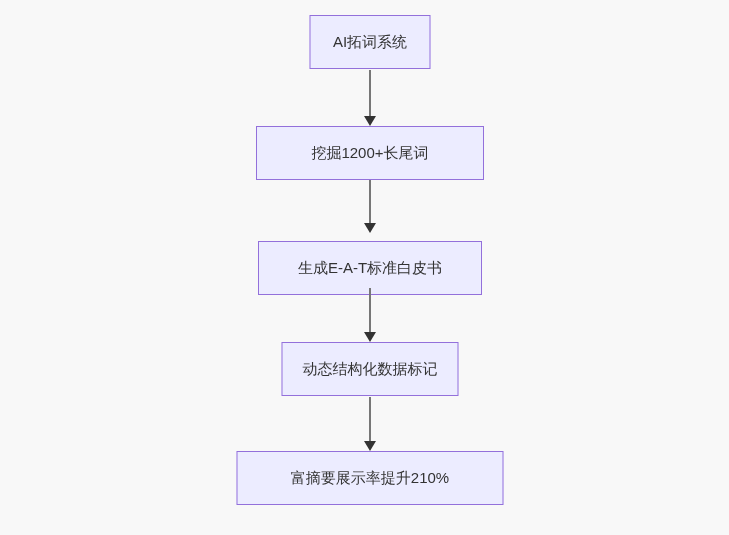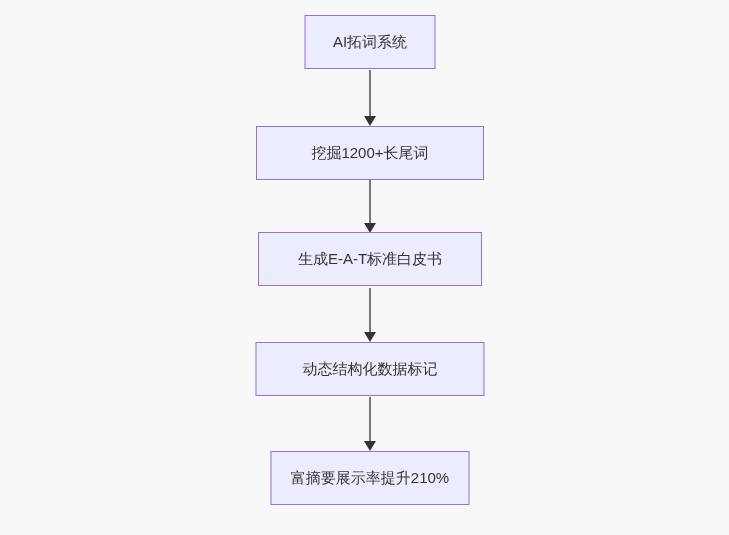--- a/index.html
+++ b/index.html
@@ -20,25 +20,25 @@
     height: 54px;
     background: #ECECFF;
     border: 1px solid #9370DB;
     color: #333333;
     font-size: 15px;
     display: flex;
     align-items: center;
     justify-content: center;
     white-space: nowrap;
   }
-  .node-1 { top: 15px;  width: 131px; }
+  .node-1 { top: 15px;  width: 121px; }
   .node-2 { top: 126px; width: 228px; }
-  .node-3 { top: 232px; width: 224px; }
-  .node-4 { top: 342px; width: 229px; }
-  .node-5 { top: 451px; width: 199px; }
+  .node-3 { top: 241px; width: 224px; }
+  .node-4 { top: 342px; width: 177px; }
+  .node-5 { top: 451px; width: 267px; }
 
   .edge {
     position: absolute;
     left: 370px;
     transform: translateX(-50%);
     width: 14px;
   }
   .edge-1 { top: 70px;  height: 56px; }
   .edge-2 { top: 180px; height: 53px; }
   .edge-3 { top: 288px; height: 54px; }

